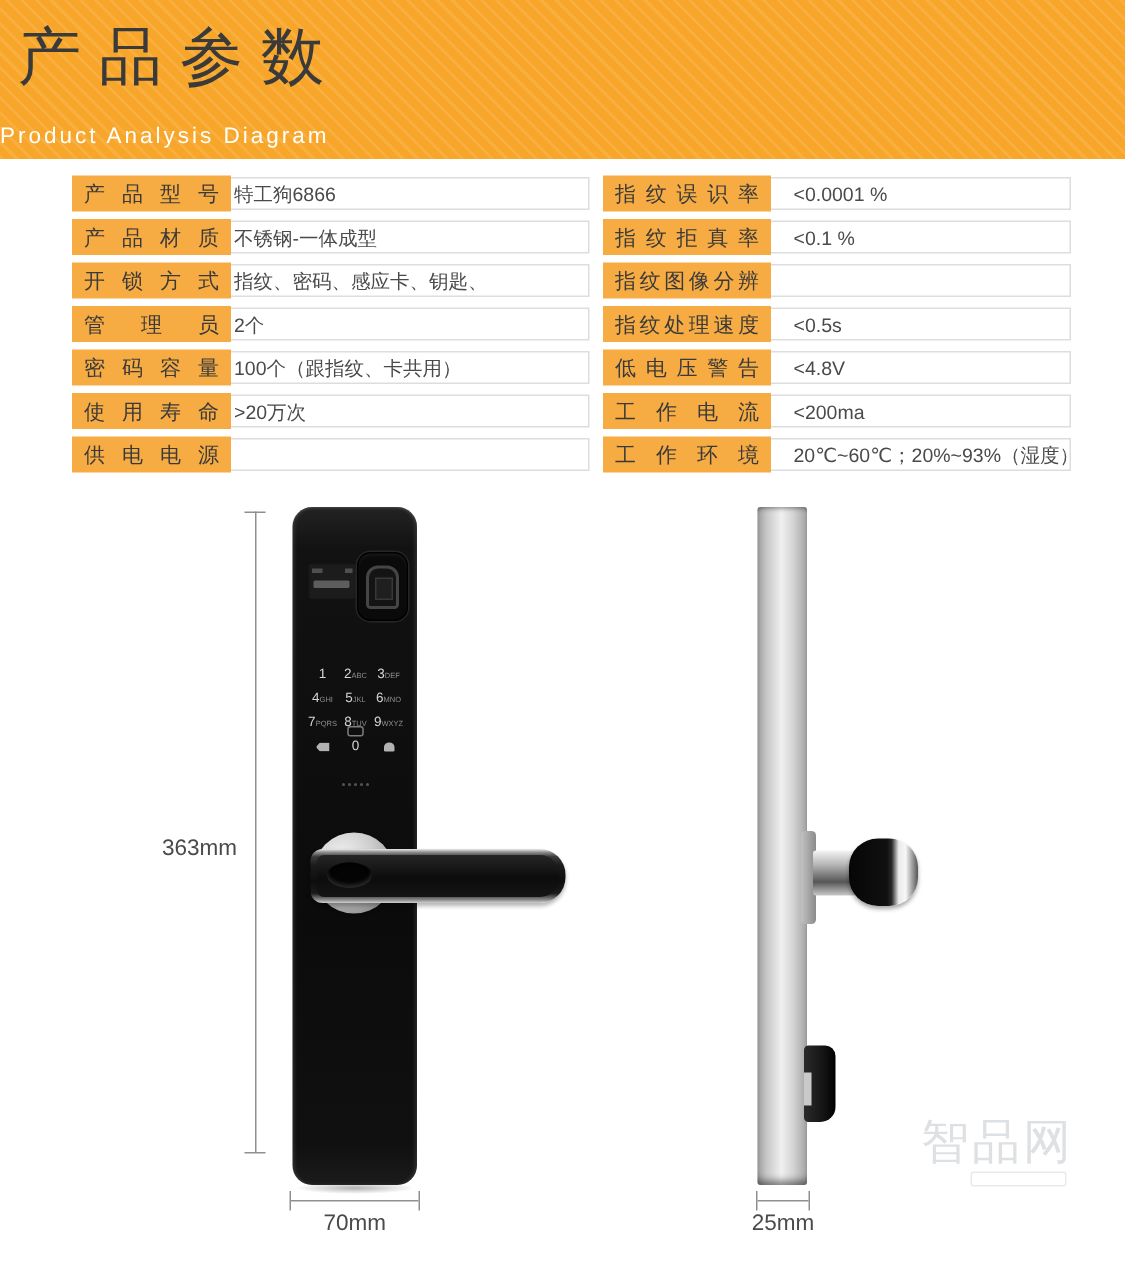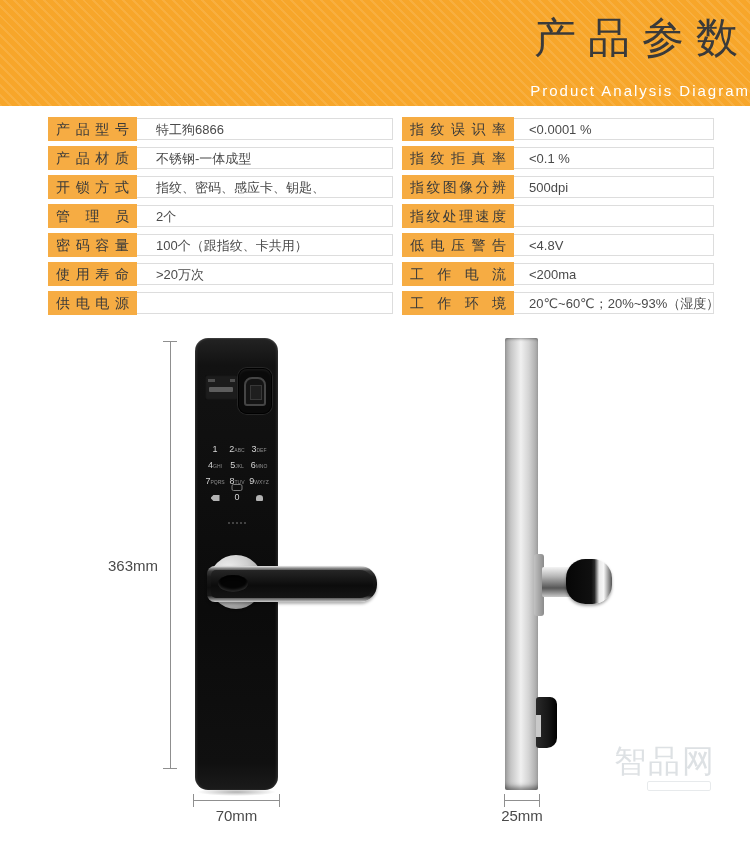--- a/index.html
+++ b/index.html
@@ -13,21 +13,21 @@
   html,body{background:#fff;}
   body{font-family:"Liberation Sans","DejaVu Sans",sans-serif;}
   .page{position:relative;width:750px;height:851px;background:#fff;overflow:hidden;}
 
   
   .header{
     position:absolute;left:0;top:0;width:750px;height:106px;
     background:
       repeating-linear-gradient(45deg, rgba(255,255,255,0.10) 0 2px, rgba(255,255,255,0) 2px 7px),
       var(--orange-header);
-    text-align:right;
+    text-align:left;
   }
   .header h1{
     margin-top:10px;font-size:42px;font-weight:400;color:var(--text-dark);
     letter-spacing:12px;text-indent:12px;
   }
   .header .sub{
     margin-top:16px;font-size:15px;color:#ffffff;letter-spacing:2px;font-weight:400;
   }
 
   
@@ -35,21 +35,21 @@
   .col{position:absolute;top:0;}
   .col-left{left:48px;width:345px;}
   .col-right{left:402px;width:312px;}
   .spec-row{position:relative;height:22px;margin-bottom:7px;border:1px solid var(--border);background:#fff;}
   .spec-label{
     position:absolute;left:-1px;top:-2px;bottom:-2px;
     background:var(--orange-label);color:var(--text-dark);
     font-size:14px;line-height:25px;padding:0 8px;
     text-align:justify;text-align-last:justify;overflow:hidden;
   }
-  .col-left .spec-label{width:89px;}
+  .col-left .spec-label{width:106px;}
   .col-right .spec-label{width:112px;}
   .spec-value{
     position:absolute;top:0;bottom:0;right:2px;
     font-size:13px;line-height:21px;color:var(--text-value);
     white-space:nowrap;overflow:hidden;
   }
   .col-left .spec-value{left:107px;}
   .col-right .spec-value{left:126px;}
 
   
@@ -226,24 +226,24 @@
       <div class="spec-row">
         <div class="spec-label">指纹误识率</div>
         <div class="spec-value">&lt;0.0001 %</div>
       </div>
       <div class="spec-row">
         <div class="spec-label">指纹拒真率</div>
         <div class="spec-value">&lt;0.1 %</div>
       </div>
       <div class="spec-row">
         <div class="spec-label">指纹图像分辨率</div>
-        <div class="spec-value">500dpi</div>
       </div>
       <div class="spec-row">
         <div class="spec-label">指纹处理速度</div>
+        <div class="spec-value">&lt;0.5s</div>
       </div>
       <div class="spec-row">
         <div class="spec-label">低电压警告</div>
         <div class="spec-value">&lt;4.8V</div>
       </div>
       <div class="spec-row">
         <div class="spec-label">工作电流</div>
         <div class="spec-value">&lt;200ma</div>
       </div>
       <div class="spec-row">

